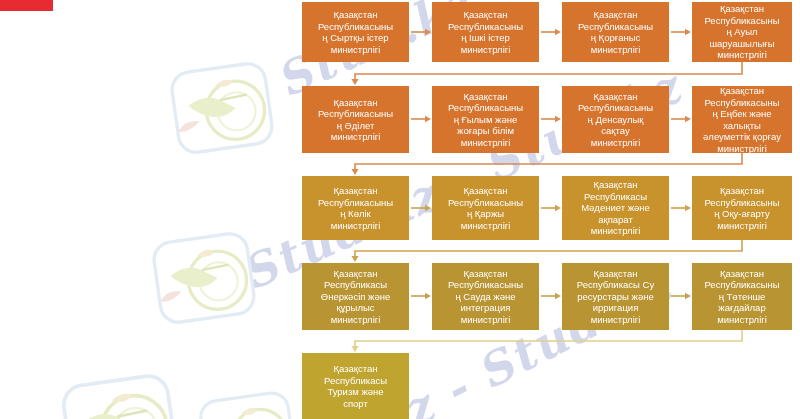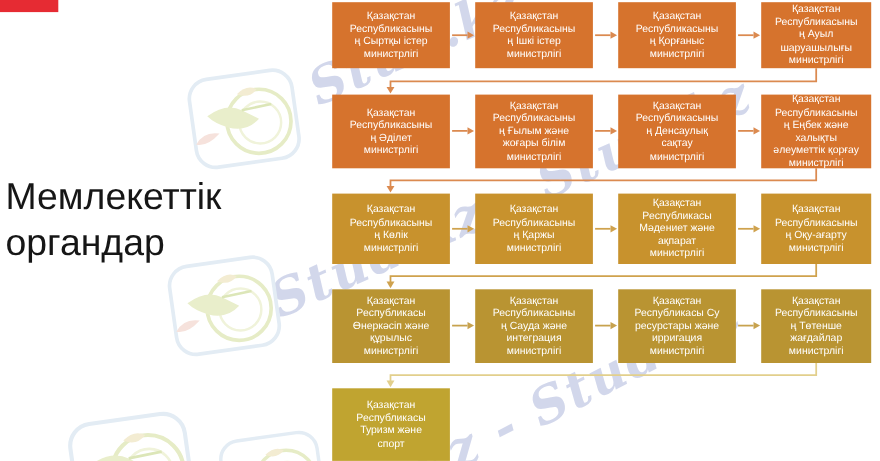--- a/index.html
+++ b/index.html
@@ -60,21 +60,20 @@
         <path d="M20 48 Q35 37 48 43 L62 50 Q52 61 37 57 Q26 54 20 48 Z" fill="#e9eecb"></path>
         <path d="M48 43 L72 38" stroke="#dce6b8" stroke-width="2" fill="none"></path>
         <path d="M30 62 Q20 73 11 71 Q17 60 30 62 Z" fill="#f6e2dc"></path>
         <path d="M44 30 Q52 22 60 26 Q54 34 44 30 Z" fill="#f3ecd2"></path>
       </g>
     </defs>
   </svg>
 
   <div class="accent"></div>
 
-  <h1 class="title">Мемлекеттік органдар</h1>
 
   <div class="wm wm1">Stud.kz</div>
   <div class="wm wm2">Stud.kz - Stud.kz</div>
   <div class="wm wm3">Stud.kz - Stud.kz</div>
   <svg class="logo logoA" viewBox="0 0 100 100">
       <use href="#bird"></use>
     </svg>
   <svg class="logo logoB" viewBox="0 0 100 100">
       <use href="#bird"></use>
     </svg>

